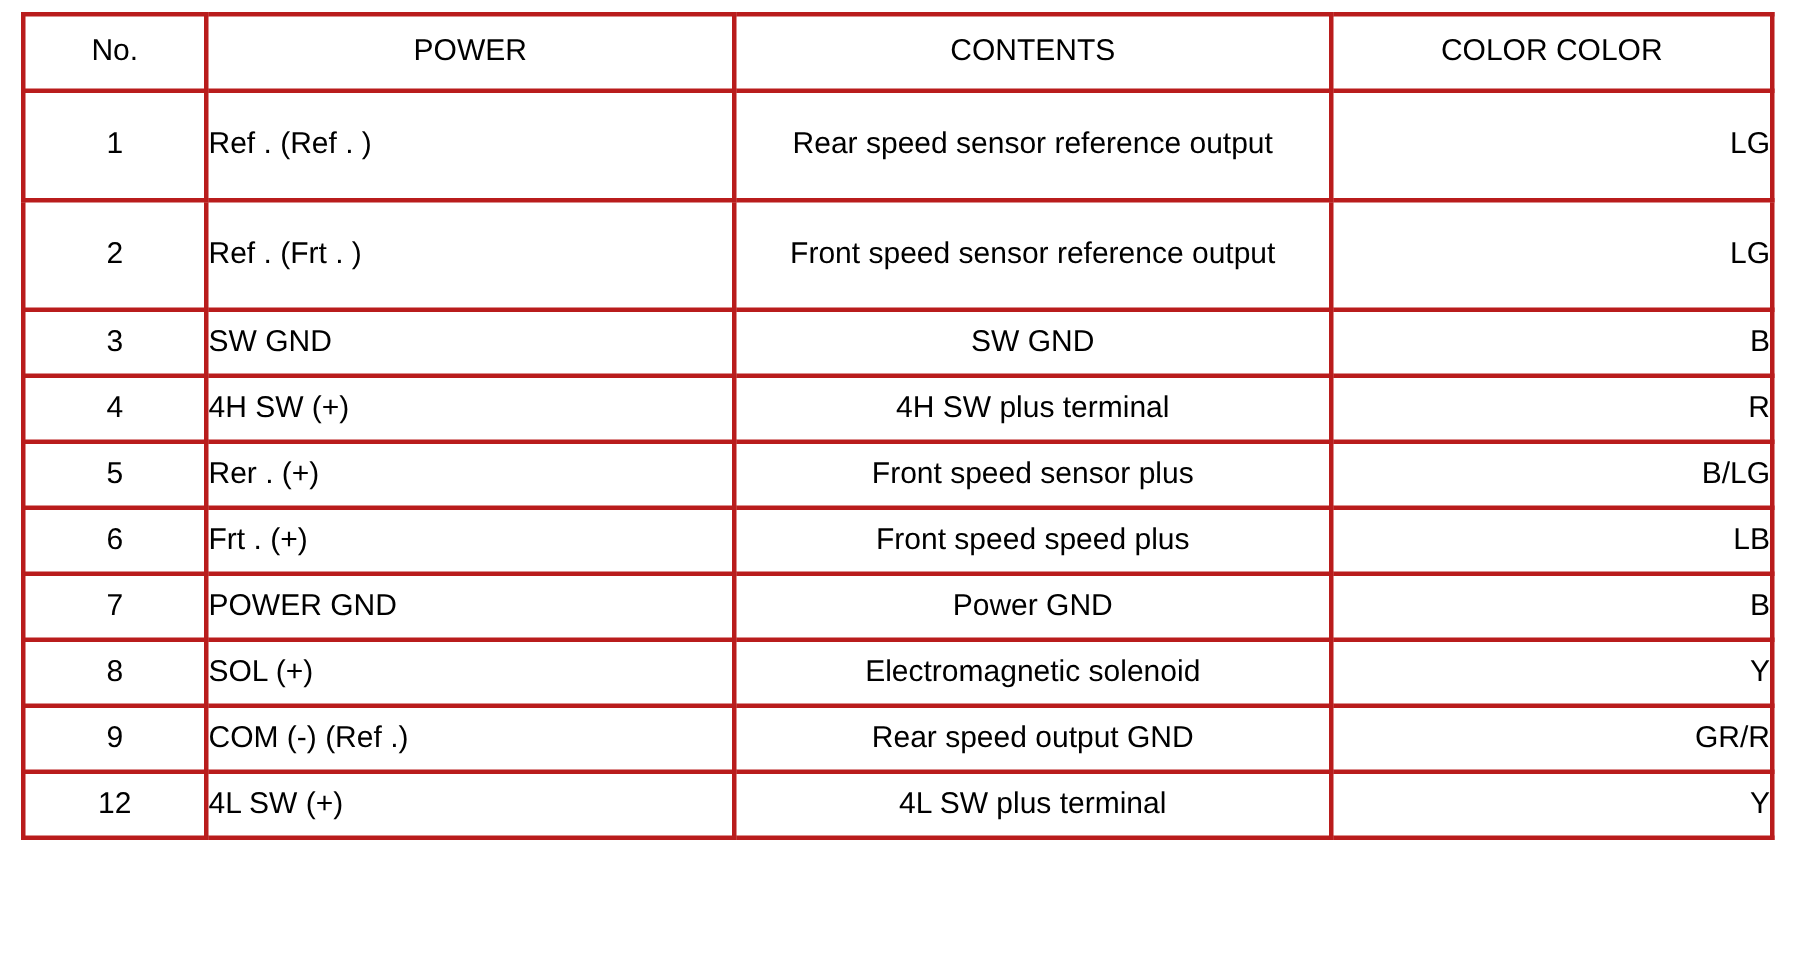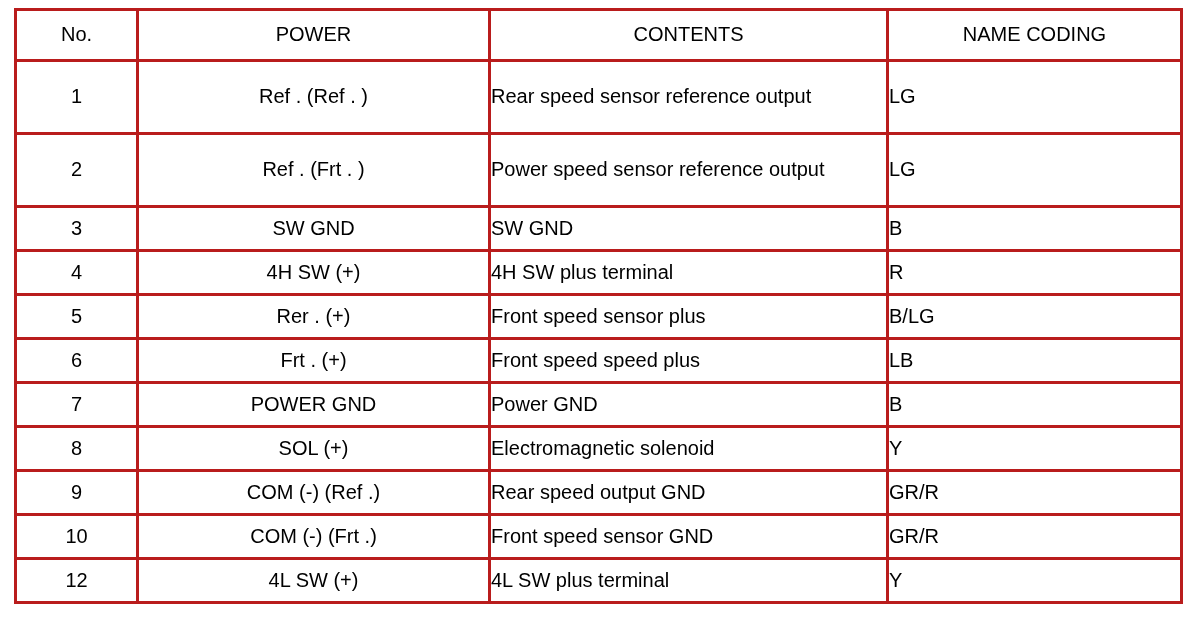--- a/index.html
+++ b/index.html
@@ -47,29 +47,29 @@
     text-align: center;
     height: 48px;
     padding: 2px 4px;
   }
   td.num {
     text-align: center;
     font-size: 26px;
     padding: 3px 2px;
   }
   td.name {
-    text-align: center;
+    text-align: left;
     padding: 3px 0 3px 13px;
   }
   td.contents {
-    text-align: left;
+    text-align: center;
     padding: 3px 6px 3px 13px;
   }
   td.color {
-    text-align: left;
+    text-align: right;
     padding: 3px 2px;
   }
   tr.tall td {
     height: 70px;
   }
   tr.short td {
     height: 41px;
   }
 </style>
 </head>
@@ -81,34 +81,34 @@
       <col class="c-no">
       <col class="c-name">
       <col class="c-content">
       <col class="c-color">
     </colgroup>
     <thead>
       <tr>
         <th>No.</th>
         <th>POWER</th>
         <th>CONTENTS</th>
-        <th>NAME CODING</th>
+        <th>COLOR COLOR</th>
       </tr>
     </thead>
     <tbody>
       <tr class="tall">
         <td class="num">1</td>
         <td class="name">Ref . (Ref . )</td>
         <td class="contents">Rear speed sensor reference output</td>
         <td class="color">LG</td>
       </tr>
       <tr class="tall">
         <td class="num">2</td>
         <td class="name">Ref . (Frt . )</td>
-        <td class="contents">Power speed sensor reference output</td>
+        <td class="contents">Front speed sensor reference output</td>
         <td class="color">LG</td>
       </tr>
       <tr class="short">
         <td class="num">3</td>
         <td class="name">SW GND</td>
         <td class="contents">SW GND</td>
         <td class="color">B</td>
       </tr>
       <tr class="short">
         <td class="num">4</td>
@@ -140,26 +140,20 @@
         <td class="contents">Electromagnetic solenoid</td>
         <td class="color">Y</td>
       </tr>
       <tr class="short">
         <td class="num">9</td>
         <td class="name">COM (-) (Ref .)</td>
         <td class="contents">Rear speed output GND</td>
         <td class="color">GR/R</td>
       </tr>
       <tr class="short">
-        <td class="num">10</td>
-        <td class="name">COM (-) (Frt .)</td>
-        <td class="contents">Front speed sensor GND</td>
-        <td class="color">GR/R</td>
-      </tr>
-      <tr class="short">
         <td class="num">12</td>
         <td class="name">4L SW (+)</td>
         <td class="contents">4L SW plus terminal</td>
         <td class="color">Y</td>
       </tr>
     </tbody>
   </table>
 </div>
 
 </body></html>

